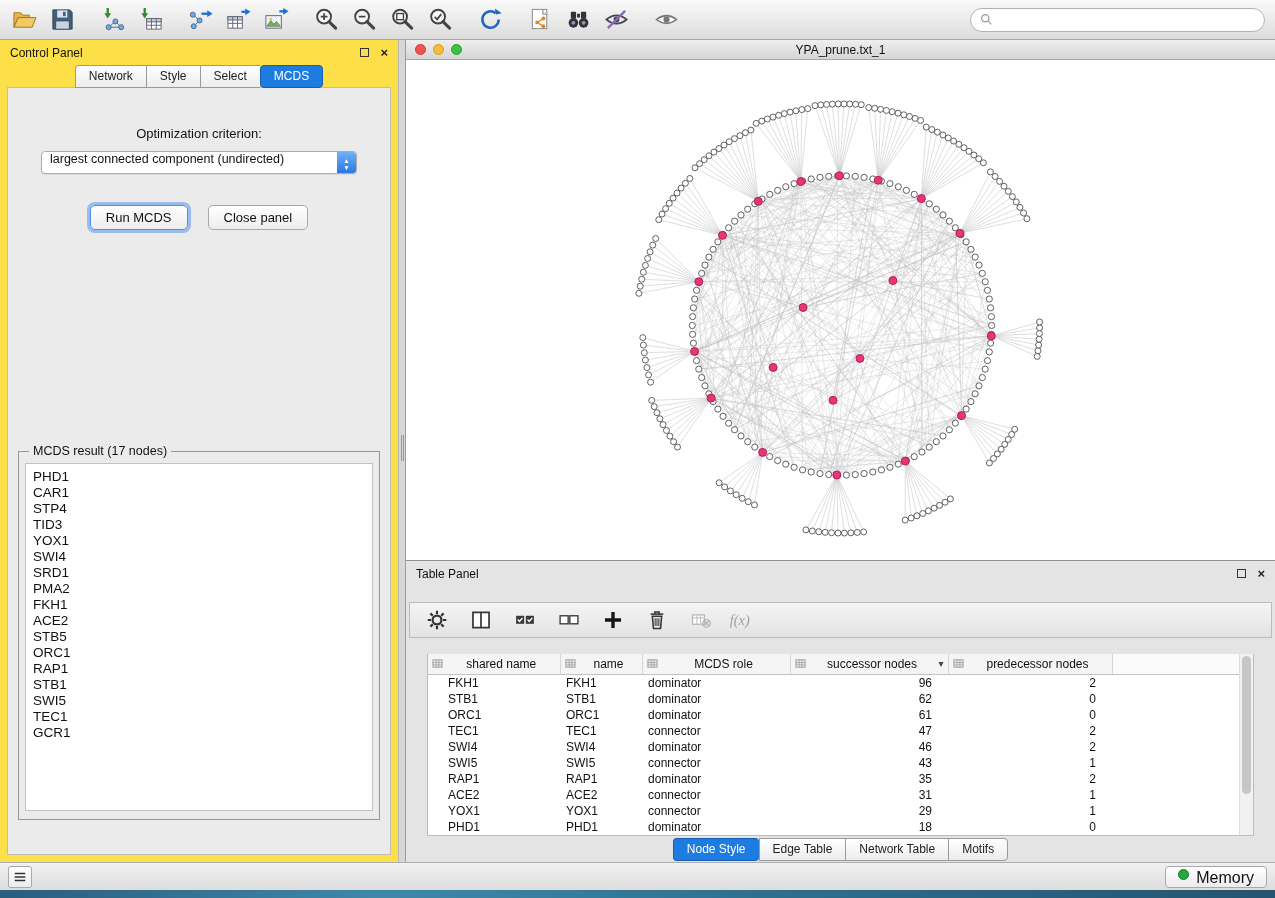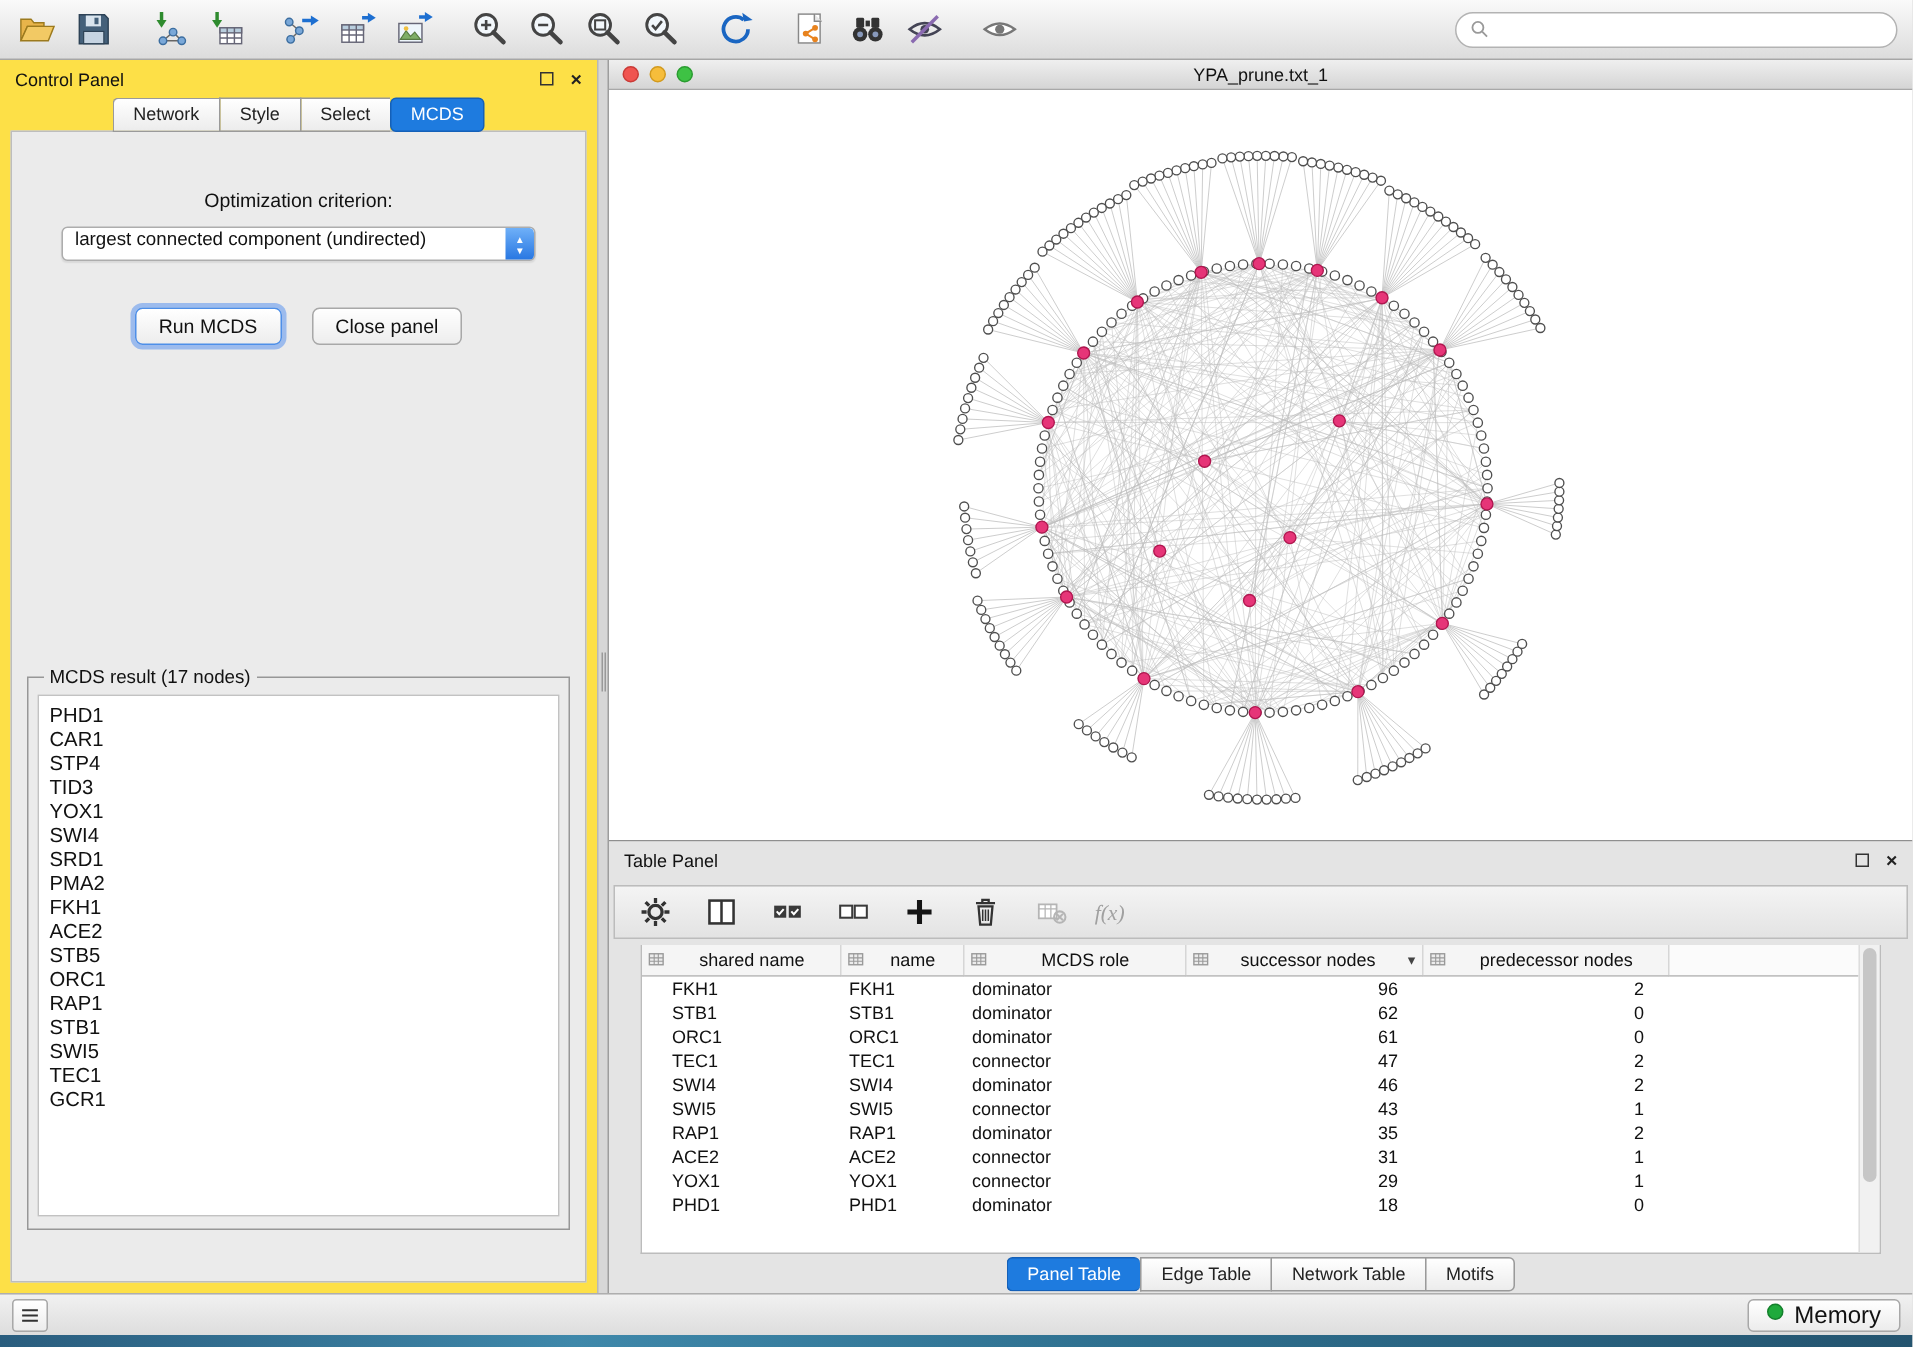--- a/index.html
+++ b/index.html
@@ -56,21 +56,21 @@
   .light{width:11px;height:11px;border-radius:50%}
   .light.red{background:#f05450;border:1px solid #ca3a36}
   .light.yellow{background:#f6bd3b;border:1px solid #d29a1e}
   .light.green{background:#3ec244;border:1px solid #2a9c30}
   .net-title{position:absolute;left:0;right:0;text-align:center;font-size:12px;font-weight:normal;color:#111}
   .net-canvas{flex:1;position:relative}
   .net-canvas svg{position:absolute;inset:0;width:100%;height:100%}
 
   
   .table-panel{flex:1;display:flex;flex-direction:column;background:#e4e4e4;min-height:0}
-  .tp-toolbar{flex:0 0 36px;margin:4px 3px;background:linear-gradient(#f4f4f4,#e3e3e3);border:1px solid #bcbcbc;display:flex;align-items:center;gap:18px;padding:0 14px}
+  .tp-toolbar{flex:0 0 36px;margin:16px 3px;background:linear-gradient(#f4f4f4,#e3e3e3);border:1px solid #bcbcbc;display:flex;align-items:center;gap:18px;padding:0 14px}
   .tp-btn{width:26px;height:26px;display:flex;align-items:center;justify-content:center}
   .tp-btn .icon svg{height:22px}
   .tp-btn.wide .icon svg{width:36px}
   .table-area{flex:1;margin:0 21px;background:#fff;border:1px solid #bcbcbc;border-top:none;display:flex;min-height:0;position:relative;overflow:hidden}
   table.node-table{border-collapse:collapse;align-self:flex-start;width:calc(100% - 14px);table-layout:fixed}
   .node-table th{background:#f5f5f5;border-right:1px solid #d6d6d6;border-bottom:1px solid #c2c2c2;font-weight:normal;font-size:12px;padding:2px 4px;height:20px}
   .node-table th.filler{background:#fbfbfb;border-right:none}
   .hcell{display:flex;align-items:center;gap:4px}
   .hcell .lbl{flex:1;text-align:center;white-space:nowrap;overflow:hidden}
   .hcell .chev{font-size:10px;color:#444}
@@ -1398,21 +1398,21 @@
                   <td class="c4 num">0</td>
                   <td></td>
                 </tr>
               </tbody>
           </table>
           <div class="vscroll">
             <div class="thumb"></div>
           </div>
         </div>
         <div class="table-tabs" id="table-tabs">
-            <button class="t-tab active">Panel Table</button>
+            <button class="t-tab active">Node Style</button>
             <button class="t-tab">Edge Table</button>
             <button class="t-tab">Network Table</button>
             <button class="t-tab">Motifs</button>
           </div>
       </div>
 
     </div>
   </div>
 
   <div class="status-bar">

